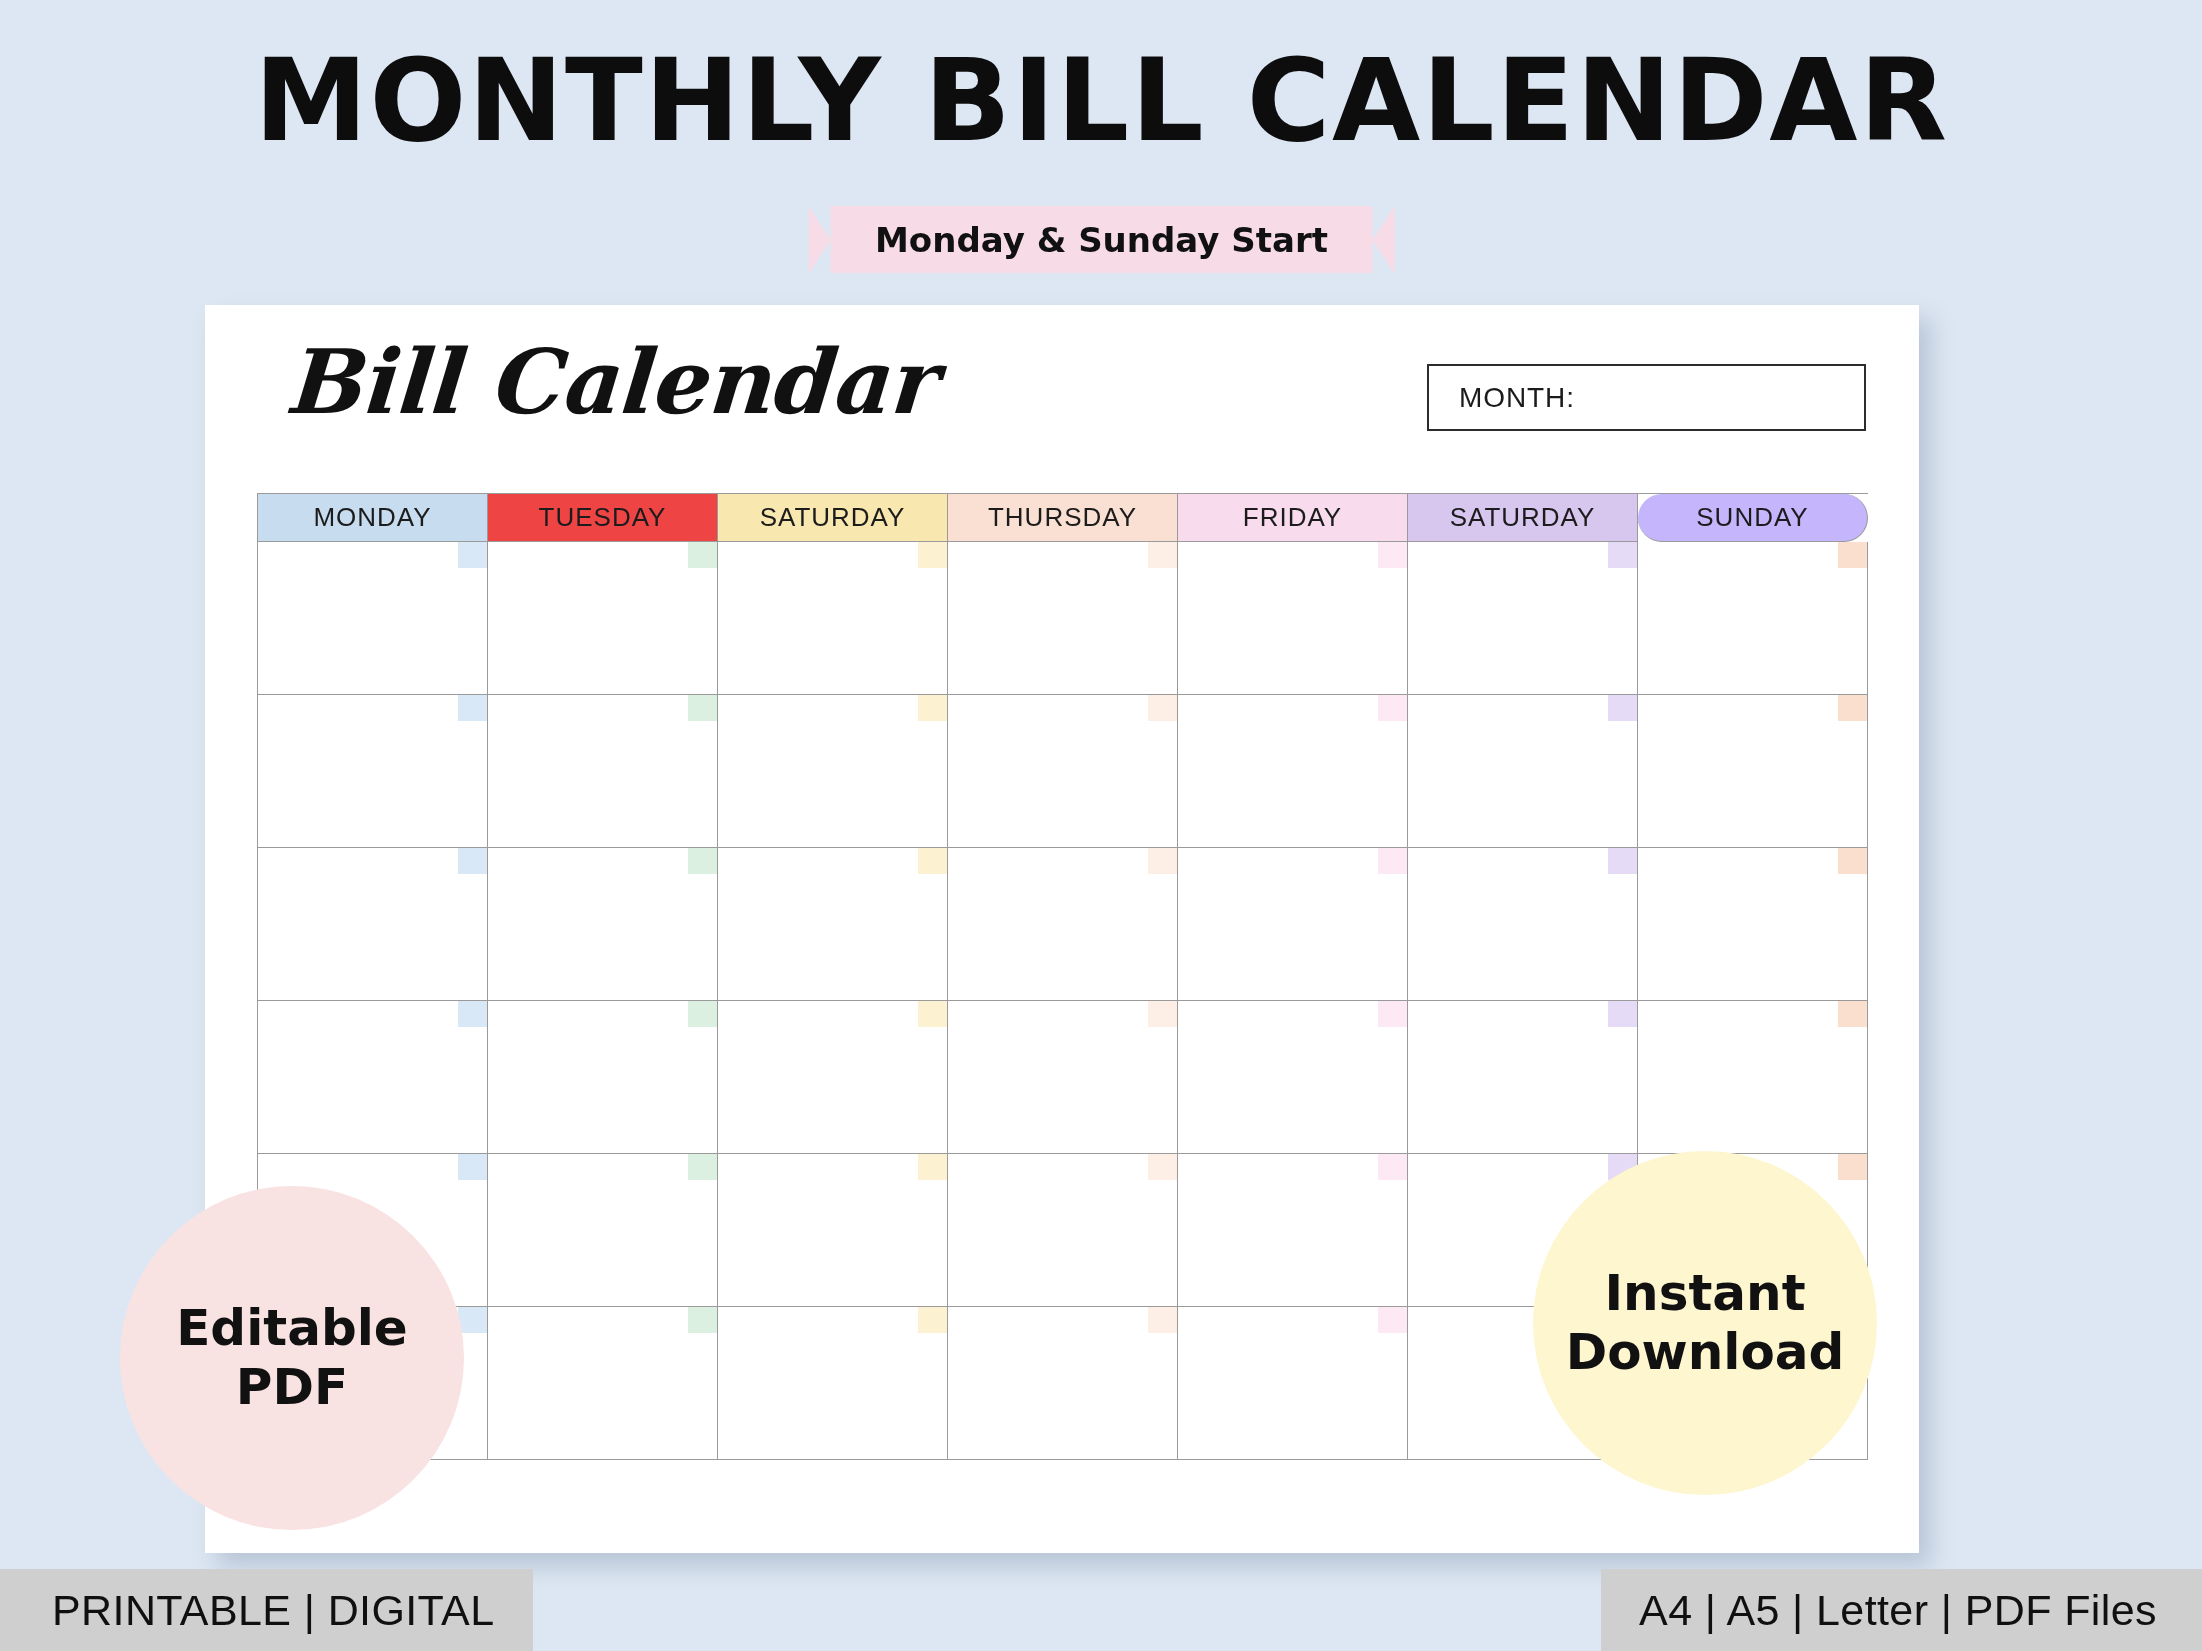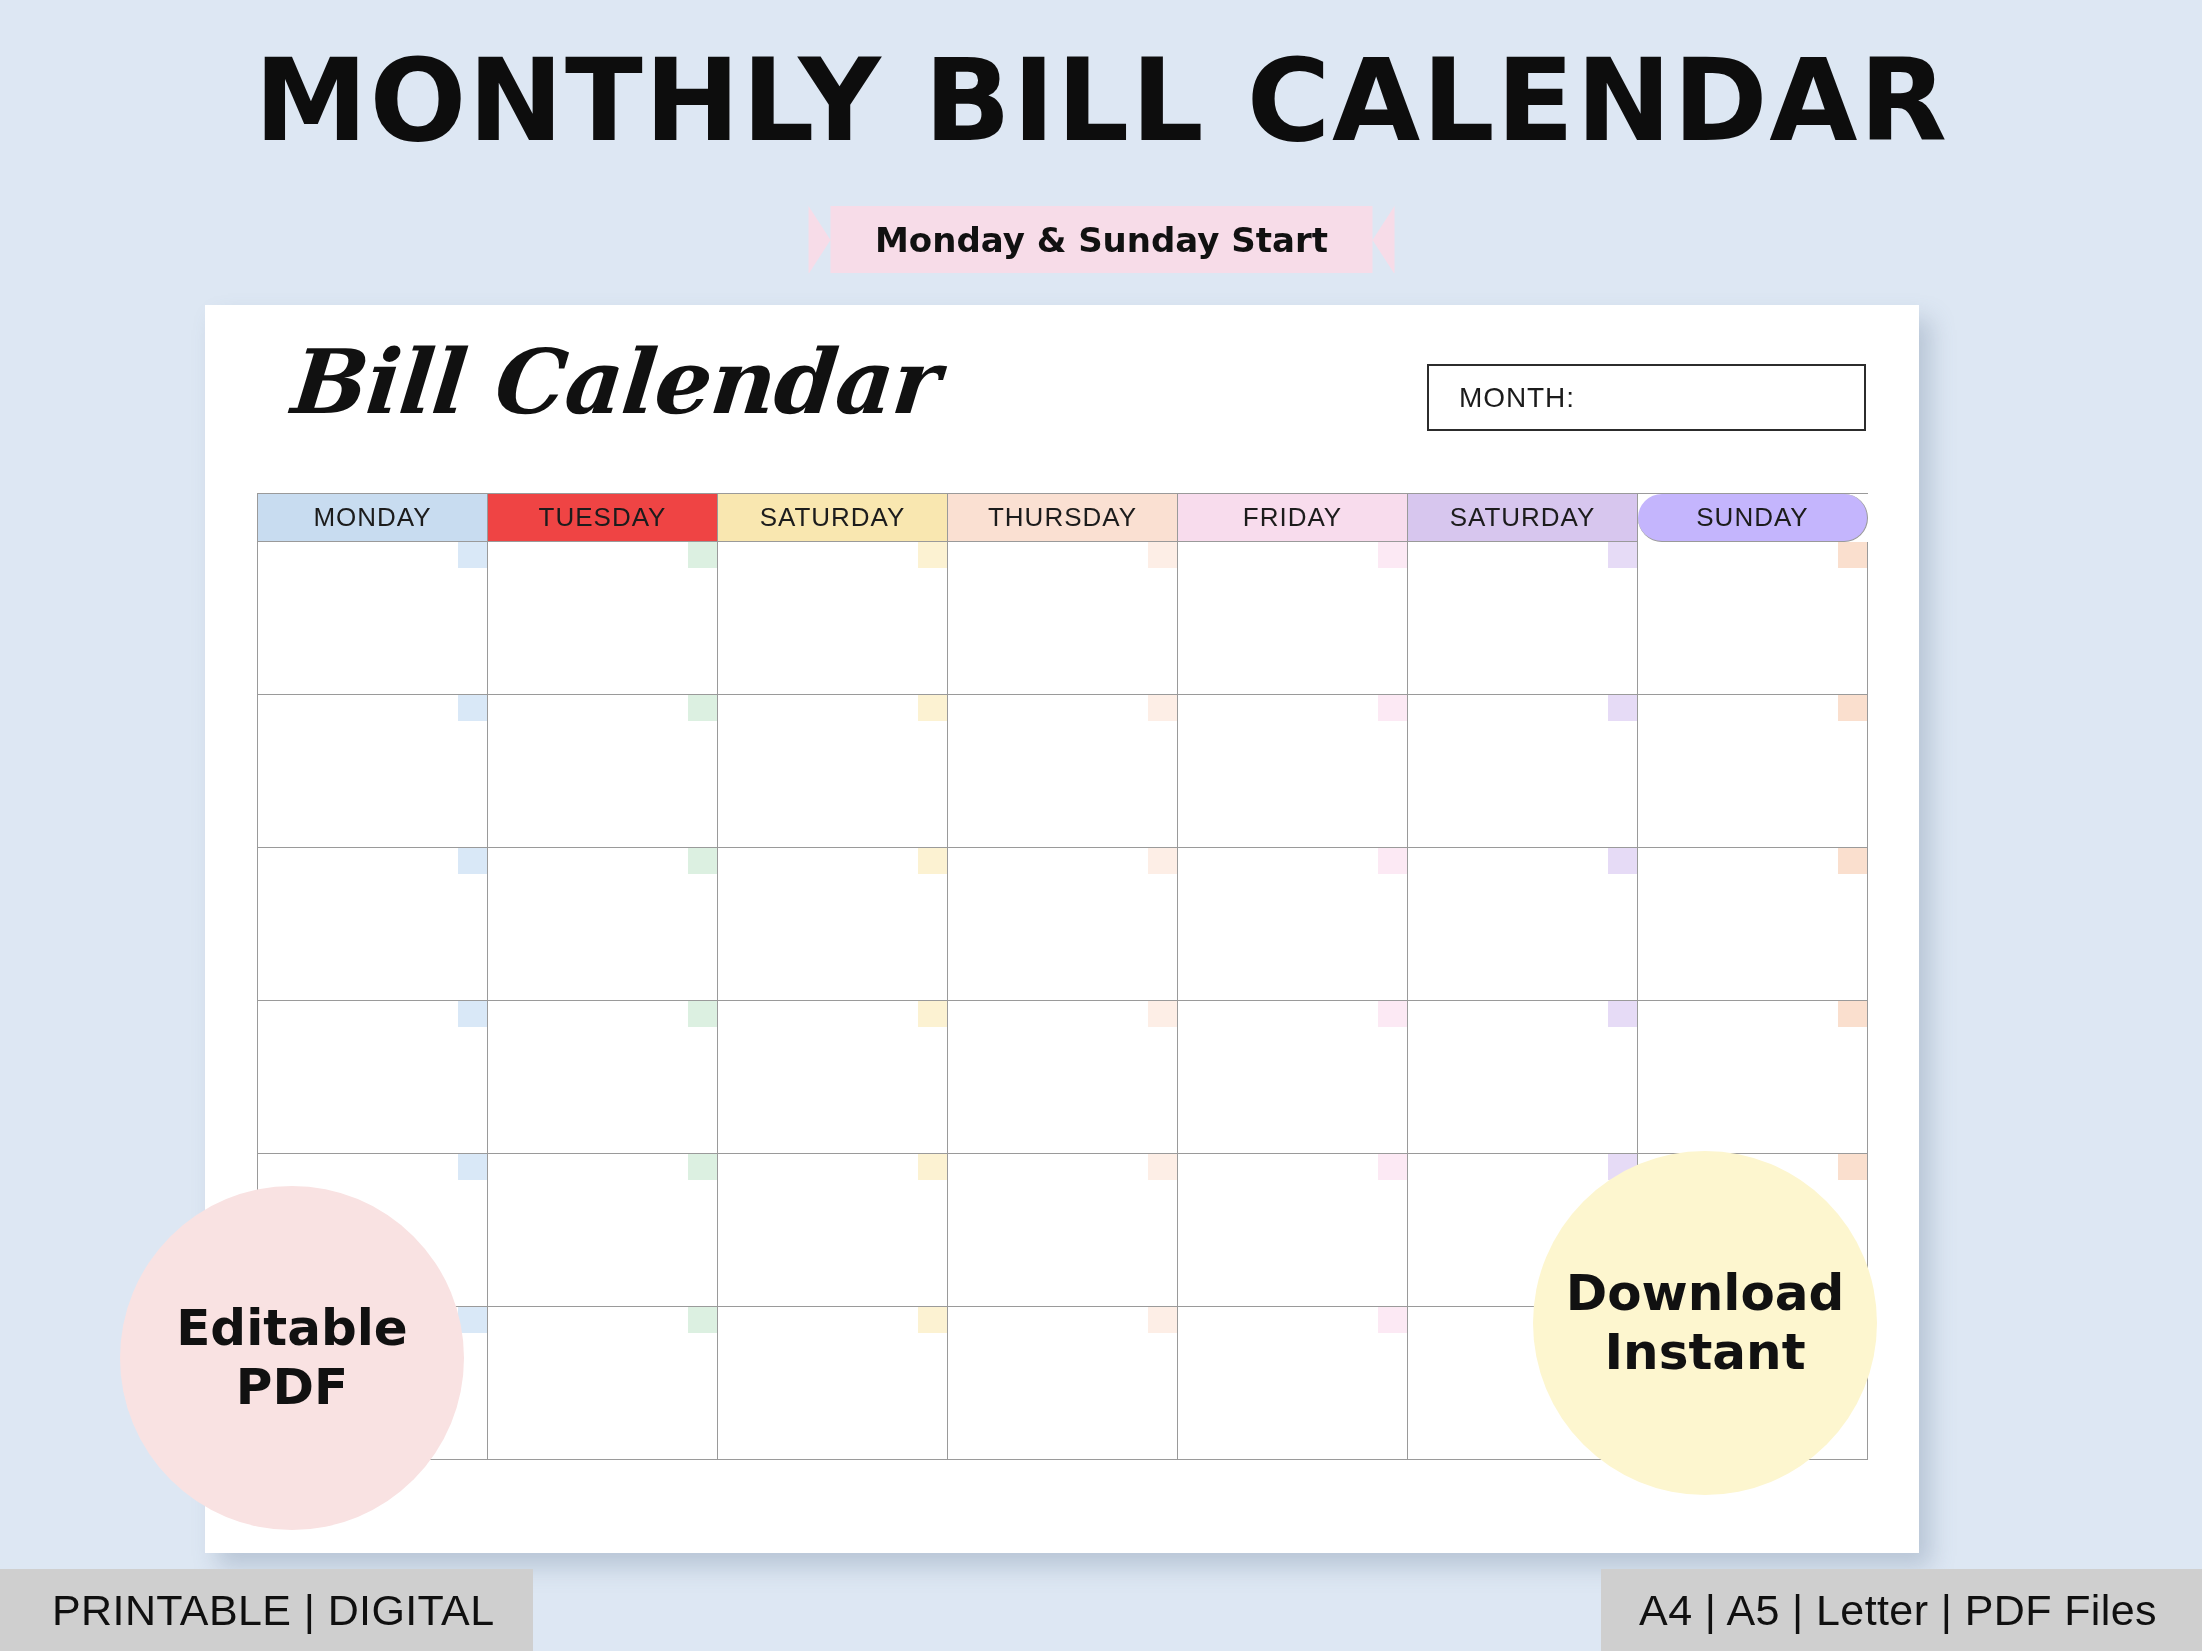--- a/index.html
+++ b/index.html
@@ -416,22 +416,22 @@
 </div>
 
 <div class="badge badge-left">
   <div>
     <div>Editable</div>
     <div>PDF</div>
   </div>
 </div>
 <div class="badge badge-right">
   <div>
+    <div>Instant</div>
     <div>Download</div>
-    <div>Instant</div>
   </div>
 </div>
 
 <div class="bottom-left">
   <span>PRINTABLE | DIGITAL</span>
 </div>
 <div class="bottom-right">
   <span>A4 | A5 | Letter | PDF Files</span>
 </div>
 

